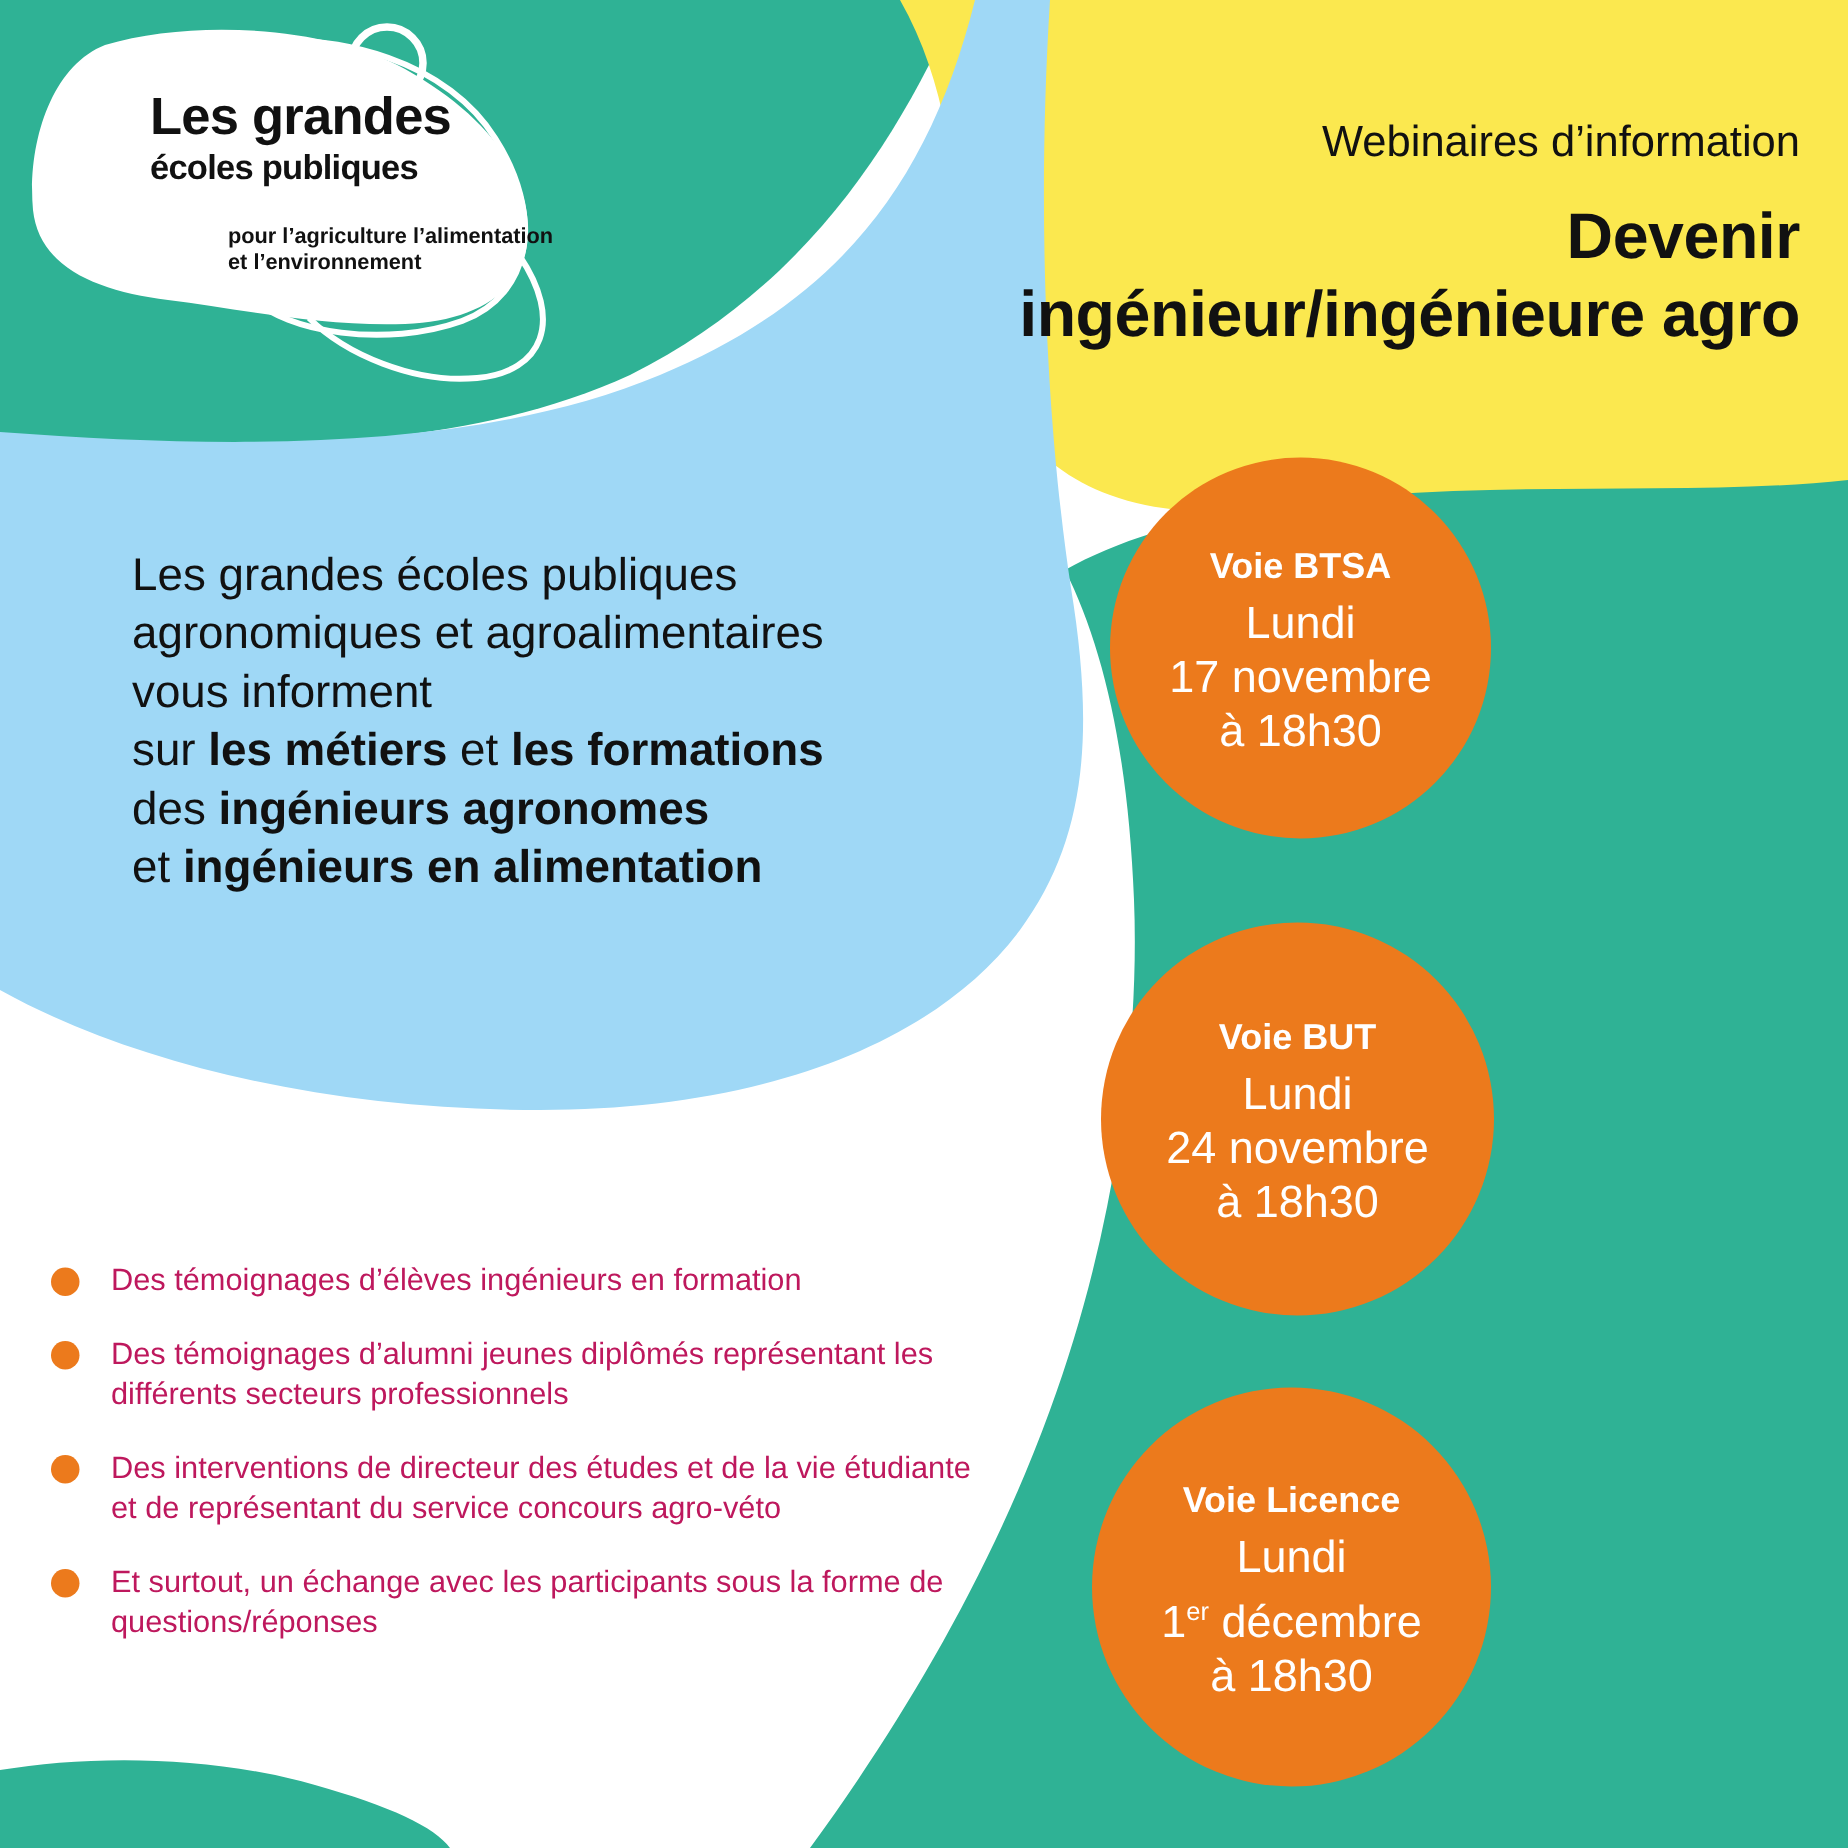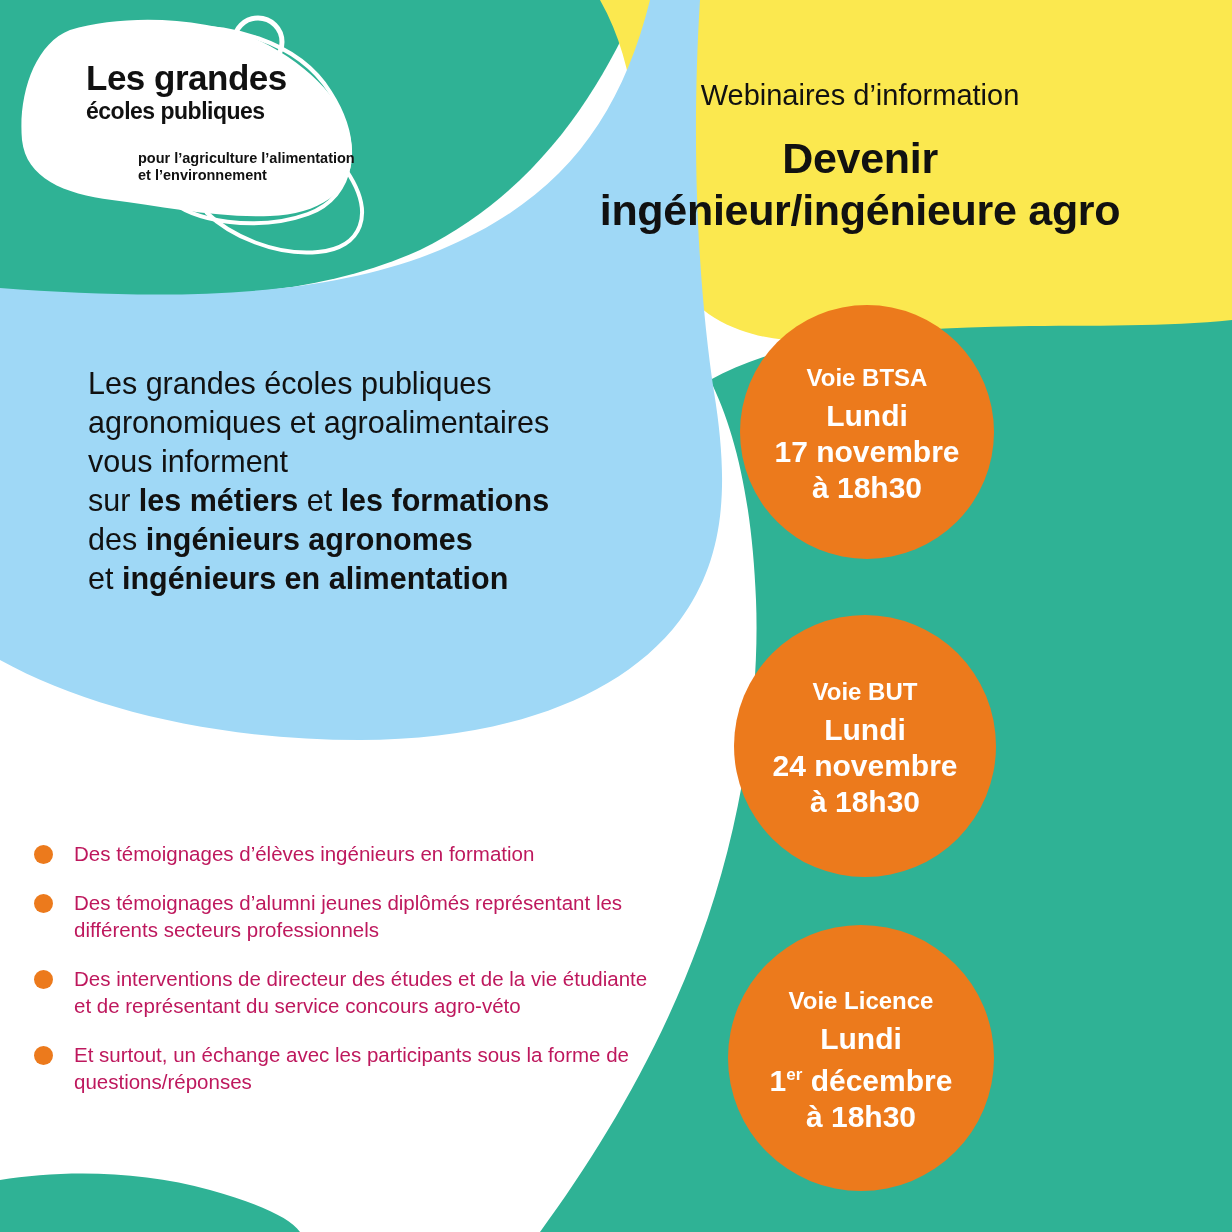--- a/index.html
+++ b/index.html
@@ -24,21 +24,21 @@
     position: absolute;
     left: 0;
     top: 0;
     width: 1232px;
     height: 1232px;
   }
 
   
   .logo-wrap {
     position: absolute;
-    left: 28px;
+    left: 42px;
     top: 10px;
     width: 380px;
     height: 215px;
   }
   .logo-text {
     position: absolute;
     left: 58px;
     top: 52px;
     width: 300px;
     color: #111111;
@@ -65,21 +65,21 @@
     line-height: 17px;
     color: #111111;
   }
 
   
   .header {
     position: absolute;
     left: 520px;
     top: 76px;
     width: 680px;
-    text-align: center;
+    text-align: right;
     color: #111111;
   }
   .header-kicker {
     font-size: 29px;
     line-height: 38px;
     font-weight: normal;
   }
   .header-title {
     font-size: 43px;
     font-weight: bold;
@@ -145,21 +145,21 @@
     align-items: center;
   }
   .circle-title {
     font-size: 24px;
     font-weight: bold;
     line-height: 40px;
   }
   .circle-line {
     font-size: 30px;
     line-height: 36px;
-    font-weight: bold;
+    font-weight: normal;
   }
   .circle-line sup {
     font-size: 17px;
     vertical-align: super;
   }
   #circle-btsa    { left: 740px; top: 305px;  width: 254px; height: 254px; }
   #circle-but     { left: 734px; top: 615px;  width: 262px; height: 262px; }
   #circle-licence { left: 728px; top: 925px;  width: 266px; height: 266px; }
 </style>
 </head>

